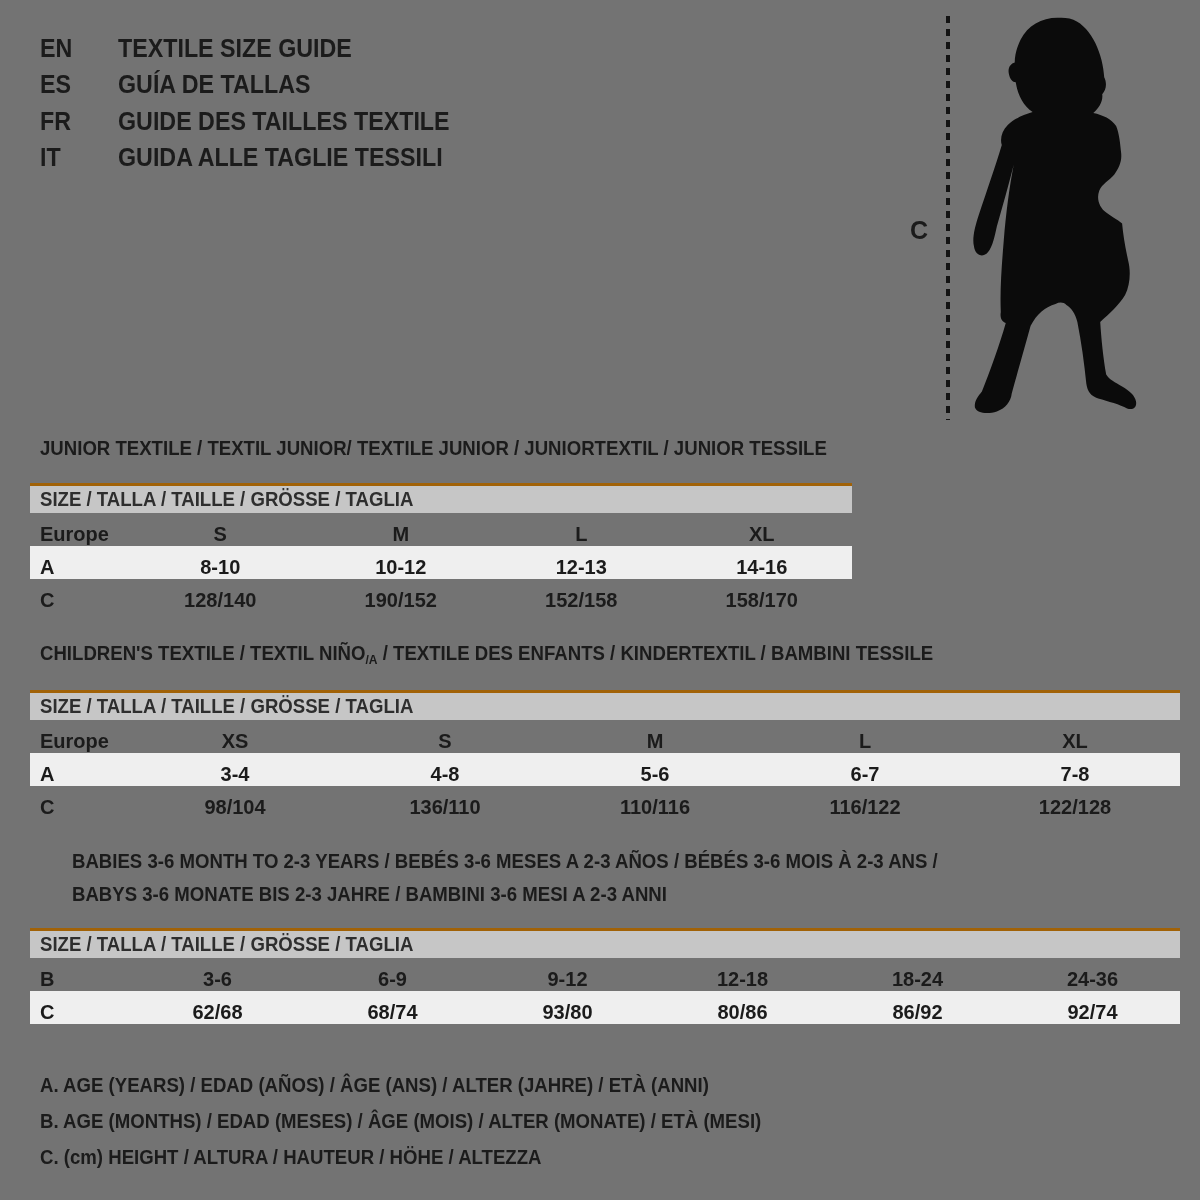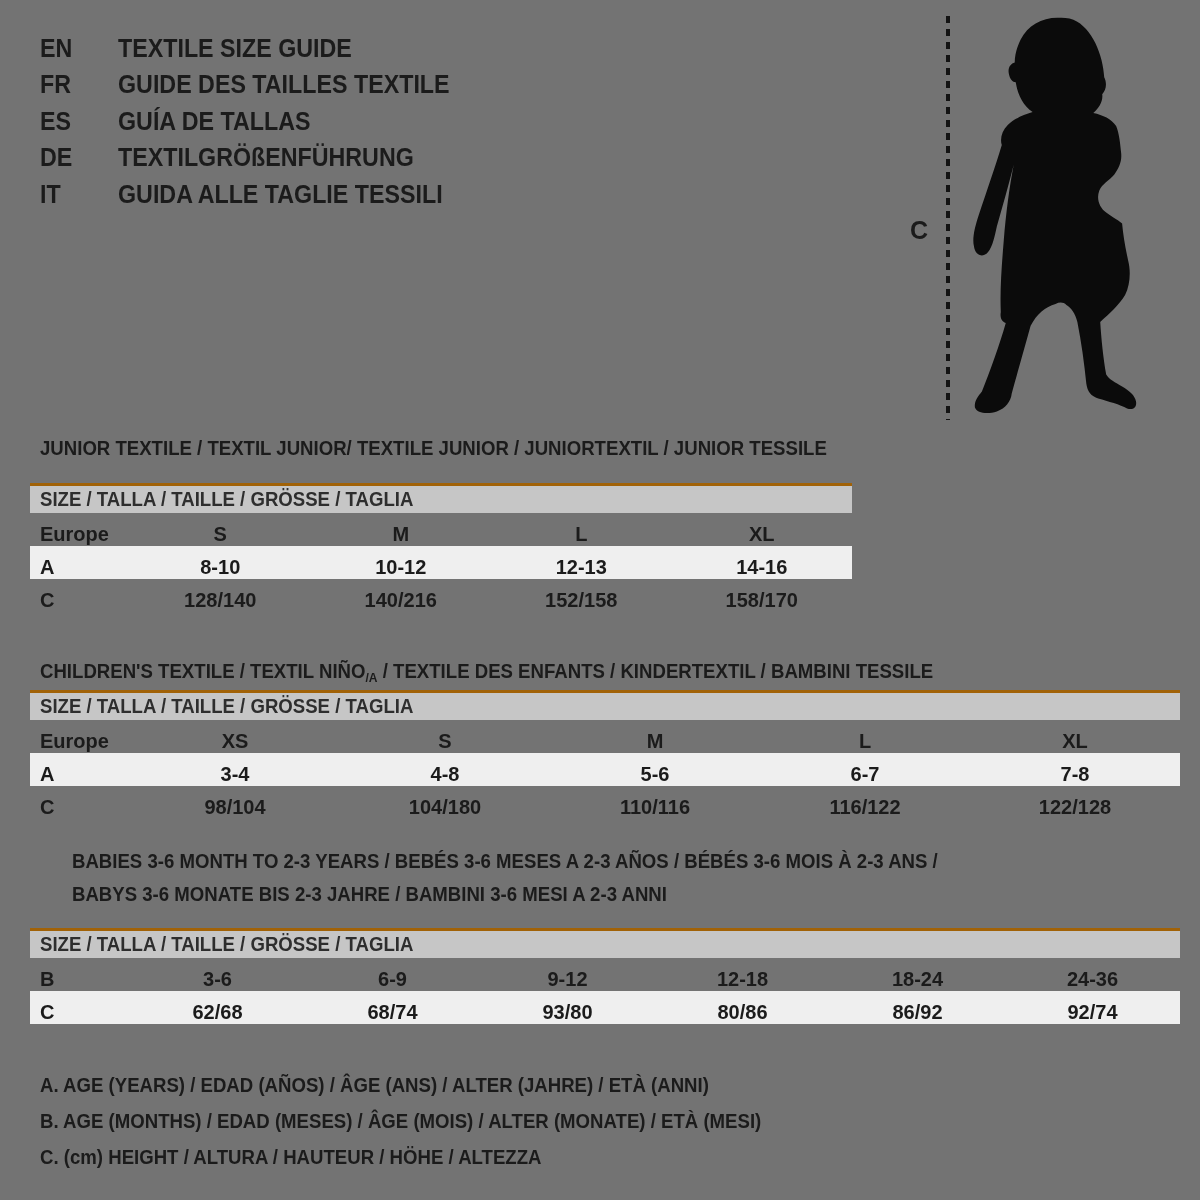--- a/index.html
+++ b/index.html
@@ -18,21 +18,21 @@
   .measure-line {
     position:absolute; left:946px; top:16px; width:4px; height:404px;
     background-image:repeating-linear-gradient(to bottom, #131313 0px, #131313 7px, transparent 7px, transparent 13px);
   }
   .measure-label { position:absolute; left:910px; top:216px; font-size:25px; font-weight:bold; }
   .baby { position:absolute; left:966px; top:14px; }
 
   
   .section-title { position:absolute; left:40px; font-size:20px; font-weight:bold; white-space:nowrap; line-height:24px; }
   .st1 { top:436px; }
-  .st2 { top:659px; }
+  .st2 { top:641px; }
   .st3 { top:845px; line-height:33px;margin-left:32px; }
   .sub { font-size:13px; vertical-align:-4px; }
 
   
   .size-table { position:absolute; left:30px; }
   .t1 { top:483px; width:822px; }
   .t2 { top:690px; width:1150px; }
   .t3 { top:928px; width:1150px; }
   .size-bar {
     height:27px; background:#c6c6c6; border-top:3px solid #a16207;
@@ -51,30 +51,26 @@
 <body>
 
 <div class="page">
 
   <div class="langs">
     <div class="lang-row">
       <span class="lang-code cond">EN</span>
       <span class="cond">TEXTILE SIZE GUIDE</span>
     </div>
     <div class="lang-row">
+      <span class="lang-code cond">ES</span>
+      <span class="cond">GUÍA DE TALLAS</span>
+    </div>
+    <div class="lang-row">
       <span class="lang-code cond">FR</span>
       <span class="cond">GUIDE DES TAILLES TEXTILE</span>
-    </div>
-    <div class="lang-row">
-      <span class="lang-code cond">ES</span>
-      <span class="cond">GUÍA DE TALLAS</span>
-    </div>
-    <div class="lang-row">
-      <span class="lang-code cond">DE</span>
-      <span class="cond">TEXTILGRÖßENFÜHRUNG</span>
     </div>
     <div class="lang-row">
       <span class="lang-code cond">IT</span>
       <span class="cond">GUIDA ALLE TAGLIE TESSILI</span>
     </div>
   </div>
 
   <span class="measure-label">C</span>
   <div class="measure-line"></div>
   <svg class="baby" width="174" height="406" viewBox="0 0 175 405" xmlns="http://www.w3.org/2000/svg" aria-hidden="true">
@@ -143,21 +139,21 @@
     <div class="trow shade">
       <div class="cell label">A</div>
       <div class="cell">8-10</div>
       <div class="cell">10-12</div>
       <div class="cell">12-13</div>
       <div class="cell">14-16</div>
     </div>
     <div class="trow">
       <div class="cell label">C</div>
       <div class="cell">128/140</div>
-      <div class="cell">140/216</div>
+      <div class="cell">190/152</div>
       <div class="cell">152/158</div>
       <div class="cell">158/170</div>
     </div>
   </div>
 
   <div class="section-title st2">
     <span class="cond"><span>CHILDREN'S TEXTILE / TEXTIL NIÑO</span><span class="sub">/A</span><span> / TEXTILE DES ENFANTS / KINDERTEXTIL / BAMBINI TESSILE</span></span>
   </div>
   <div class="size-table t2">
     <div class="size-bar">
@@ -175,21 +171,21 @@
       <div class="cell label">A</div>
       <div class="cell">3-4</div>
       <div class="cell">4-8</div>
       <div class="cell">5-6</div>
       <div class="cell">6-7</div>
       <div class="cell">7-8</div>
     </div>
     <div class="trow">
       <div class="cell label">C</div>
       <div class="cell">98/104</div>
-      <div class="cell">104/180</div>
+      <div class="cell">136/110</div>
       <div class="cell">110/116</div>
       <div class="cell">116/122</div>
       <div class="cell">122/128</div>
     </div>
   </div>
 
   <div class="section-title st3">
     <div><span class="cond">BABIES 3-6 MONTH TO 2-3 YEARS / BEBÉS 3-6 MESES A 2-3 AÑOS / BÉBÉS 3-6 MOIS À 2-3 ANS /</span></div>
     <div><span class="cond">BABYS 3-6 MONATE BIS 2-3 JAHRE / BAMBINI 3-6 MESI A 2-3 ANNI</span></div>
   </div>

